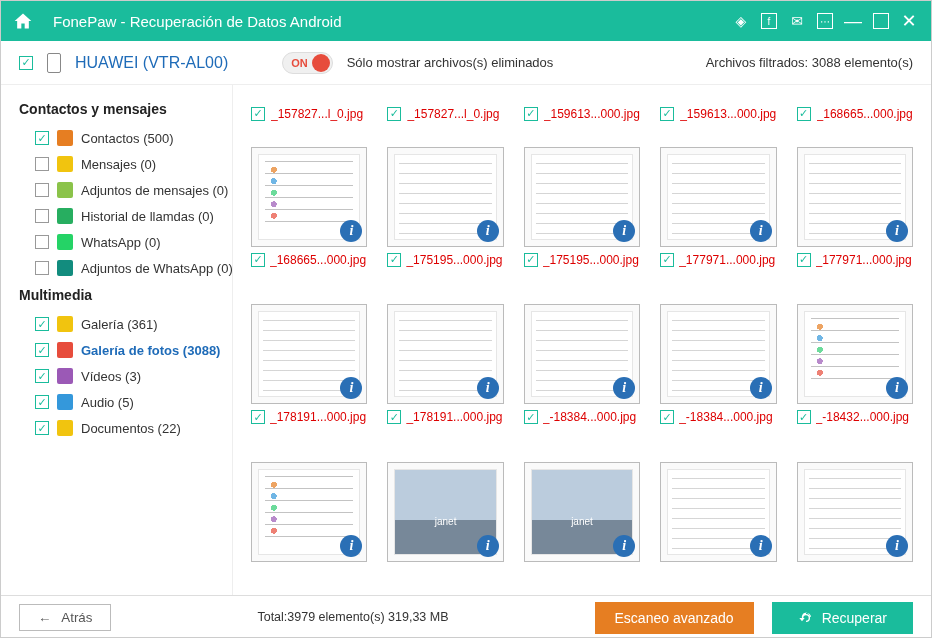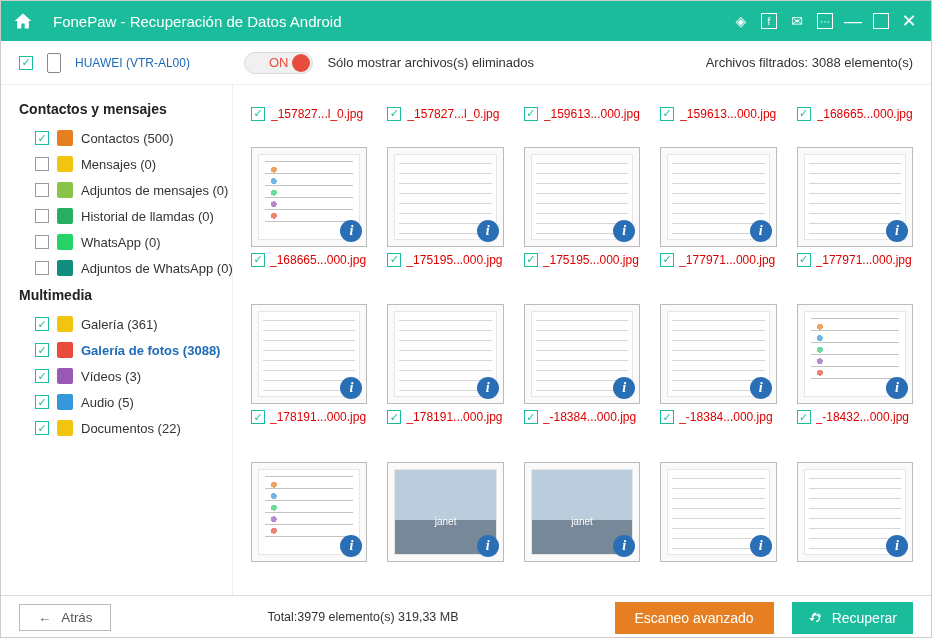--- a/index.html
+++ b/index.html
@@ -11,23 +11,23 @@
 .titlebar .title { font-size: 15px; flex: 1; }
 .titlebar .ctrls { display: flex; gap: 10px; align-items: center; }
 .titlebar .ctrls span { width: 20px; height: 20px; display: flex; align-items: center; justify-content: center; font-size: 14px; cursor: pointer; }
 .titlebar .ctrls .sq { border: 1.5px solid #fff; width: 16px; height: 16px; font-size: 10px; }
 
 
 .toolbar { height: 44px; display: flex; align-items: center; padding: 0 18px; gap: 14px; border-bottom: 1px solid #eee; }
 .chk { width: 14px; height: 14px; border: 1.5px solid #1abc9c; display: inline-flex; align-items: center; justify-content: center; color: #1abc9c; font-size: 11px; line-height: 1; cursor: pointer; flex-shrink: 0; background: #fff; }
 .chk.empty { border-color: #999; color: transparent; }
 .phone-ic { width: 14px; height: 20px; border: 1.5px solid #888; border-radius: 2px; flex-shrink:0; }
-.device-name { color: #1e6bb8; font-size: 12px; }
+.device-name { color: #1e6bb8; font-size: 16px; }
 .toggle { display: inline-flex; align-items: center; background: #f0f0f0; border: 1px solid #ddd; border-radius: 12px; height: 22px; padding: 0 2px 0 8px; margin-left: 40px; }
-.toggle .on { color: #e74c3c; font-size: 13px; font-weight: normal; margin-right: 4px; margin-left: 16px; }
+.toggle .on { color: #e74c3c; font-size: 11px; font-weight: bold; margin-right: 4px; }
 .toggle .knob { width: 18px; height: 18px; background: #e74c3c; border-radius: 50%; }
 .toggle-label { font-size: 13px; color: #333; }
 .filtered { font-size: 13px; color: #333; margin-left: auto; }
 .search { display: flex; align-items: center; border: 1px solid #ccc; border-radius: 3px; height: 26px; padding: 0 8px; width: 130px; }
 .search svg { width: 14px; height: 14px; fill: #999; }
 .search input { border: none; outline: none; width: 90px; font-style: italic; color: #999; font-size: 13px; margin-left: 6px; text-align: center; }
 
 
 .main { display: flex; height: 510px; }
 
@@ -66,21 +66,21 @@
 .thumb .info { position: absolute; right: 4px; bottom: 4px; width: 22px; height: 22px; border-radius: 50%; background: #2a6fb5; color: #fff; font-style: italic; font-weight: bold; font-family: Georgia, serif; display: flex; align-items: center; justify-content: center; font-size: 14px; cursor: pointer; }
 .cell .cap { display: flex; align-items: center; gap: 5px; }
 .cell .cap .fn { color: #d00; font-size: 12px; white-space: nowrap; overflow: hidden; text-overflow: ellipsis; }
 
 
 .footer { height: 44px; border-top: 1px solid #ddd; display: flex; align-items: center; padding: 0 18px; gap: 18px; font-size: 13px; }
 .btn-back { border: 1px solid #bbb; background: #fff; padding: 5px 18px; display: flex; align-items: center; gap: 10px; cursor: pointer; color: #555; }
 .stats { text-align: center; color: #333; line-height: 1.35; font-size: 12.5px; }
 .footer .spacer { flex: 1; }
 .btn-scan { background: #e67e22; color: #fff; padding: 8px 20px; border: none; cursor: pointer; font-size: 14px; }
-.btn-recover { background: #1abc9c; color: #fff; padding: 8px 16px; border: none; cursor: pointer; font-size: 14px; display: flex; align-items: center; gap: 8px; }
+.btn-recover { background: #1abc9c; color: #fff; padding: 8px 26px; border: none; cursor: pointer; font-size: 14px; display: flex; align-items: center; gap: 8px; }
 .btn-recover svg { width: 16px; height: 16px; fill: #fff; }
 </style>
 </head>
 <body>
 
 <div class="titlebar">
   <svg class="home" viewBox="0 0 24 24">
       <path d="M12 3l10 9h-3v9h-5v-6h-4v6H5v-9H2z"></path>
     </svg>
   <div class="title">FonePaw - Recuperación de Datos Android</div>

